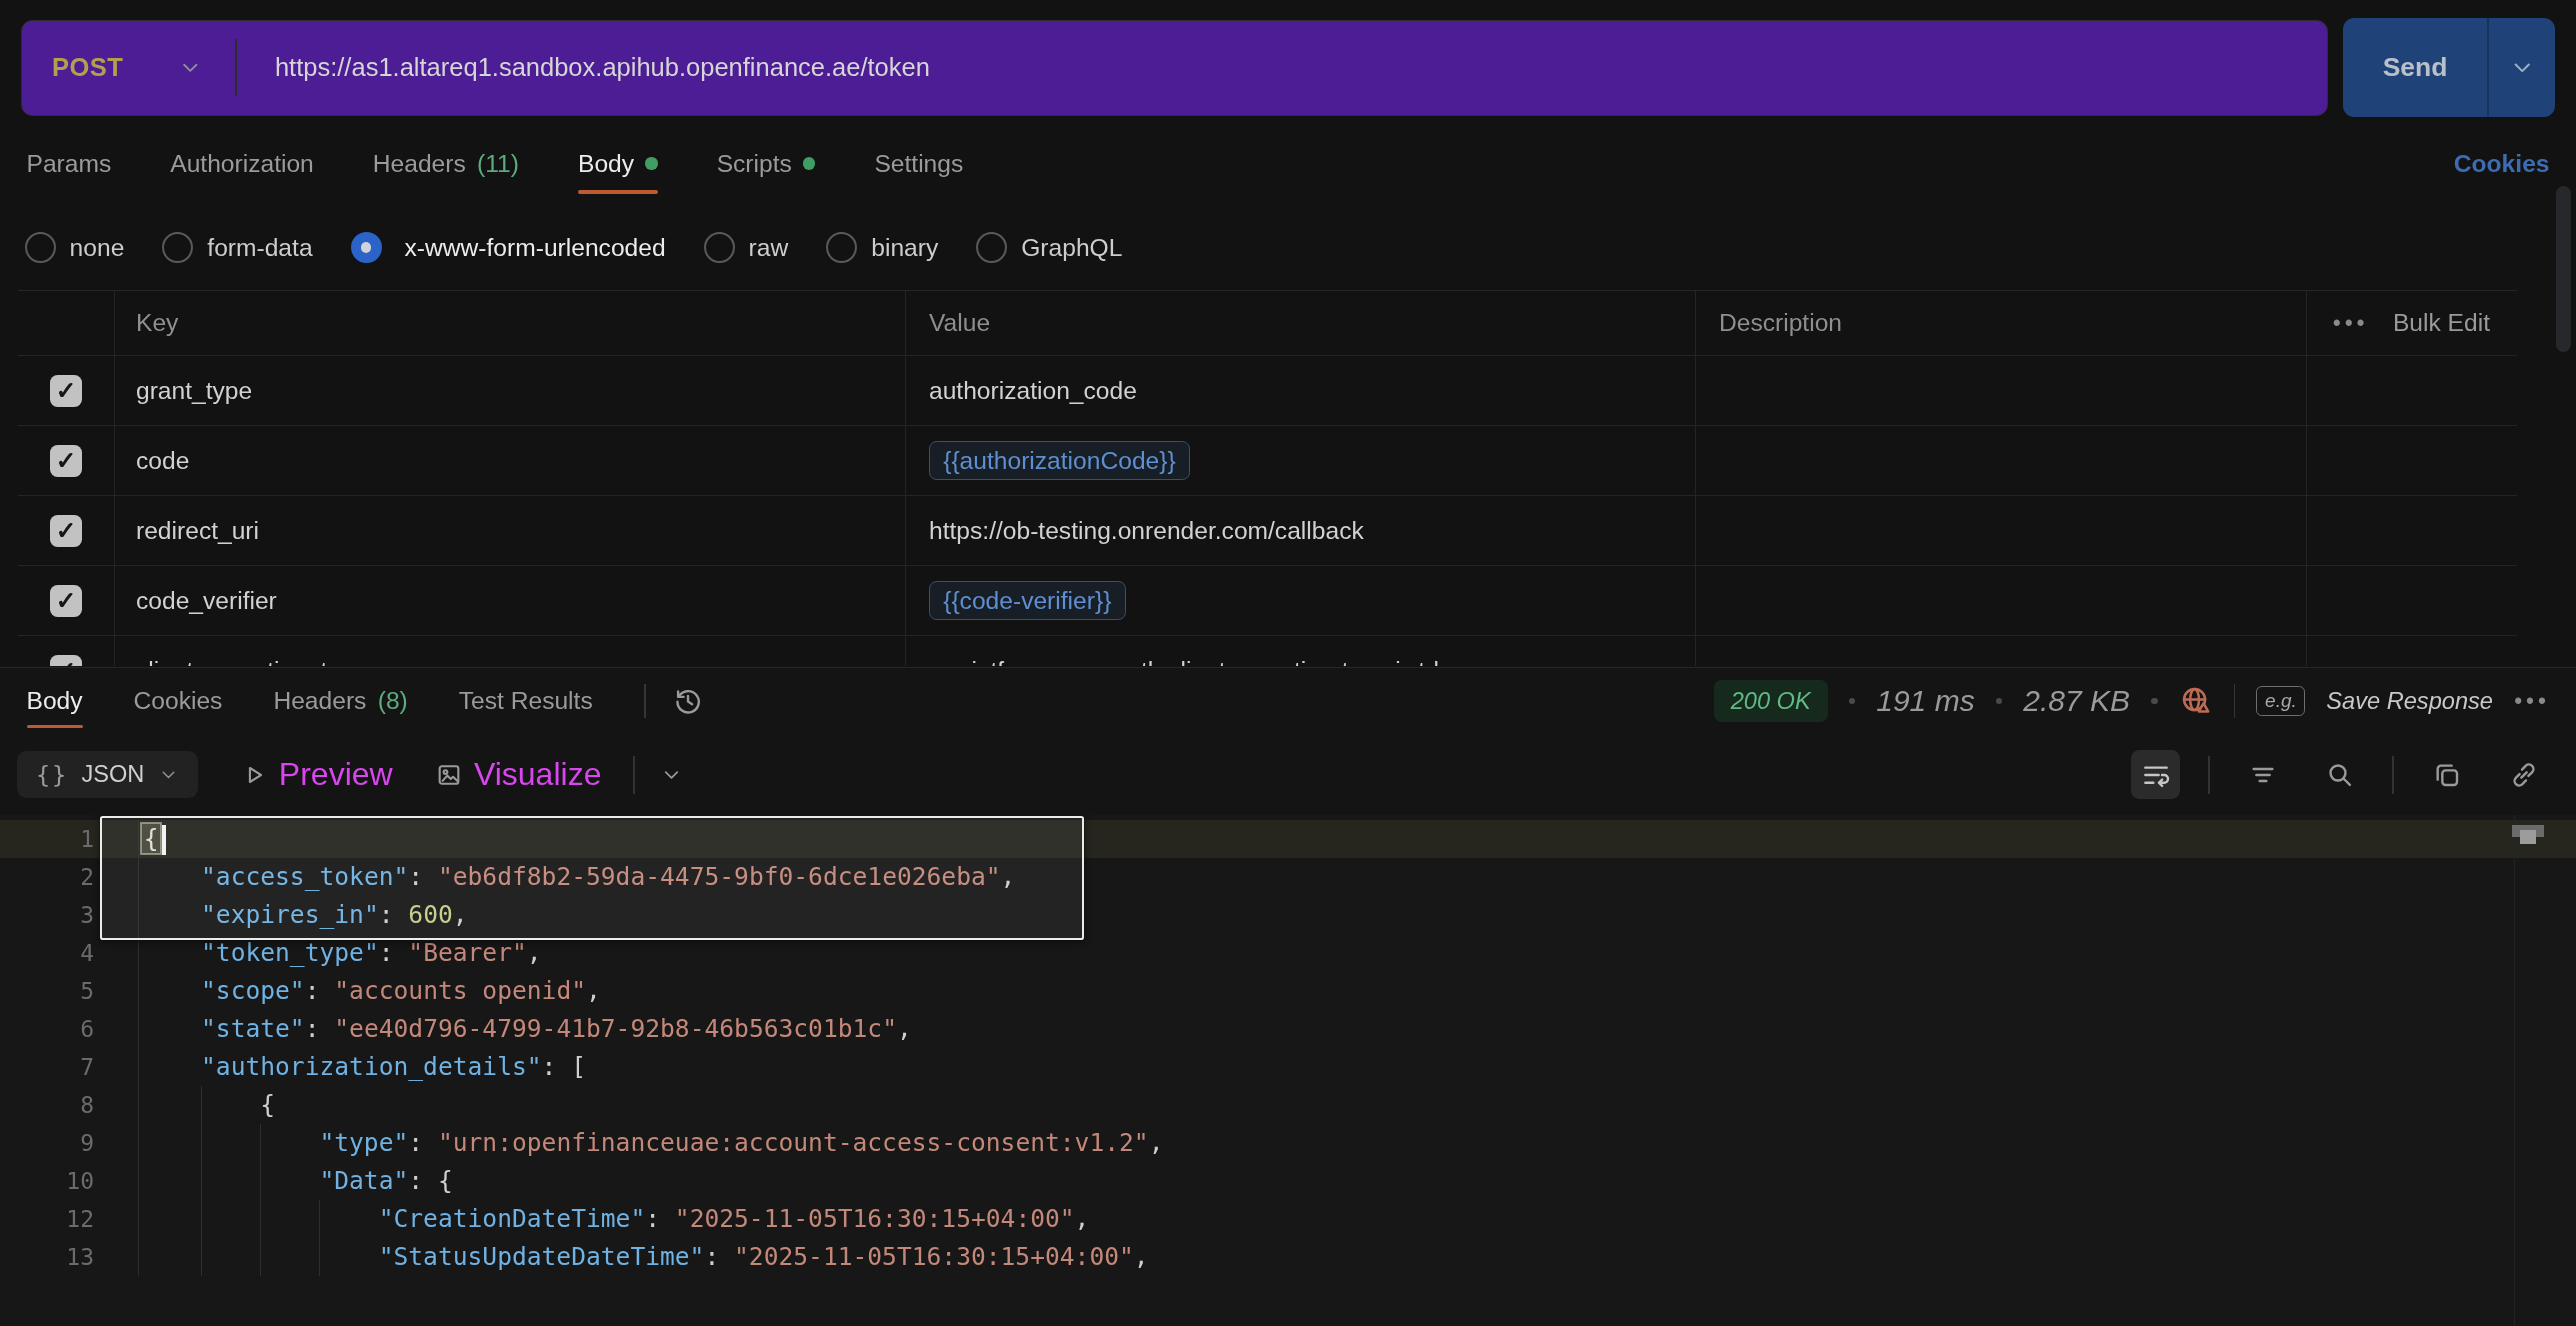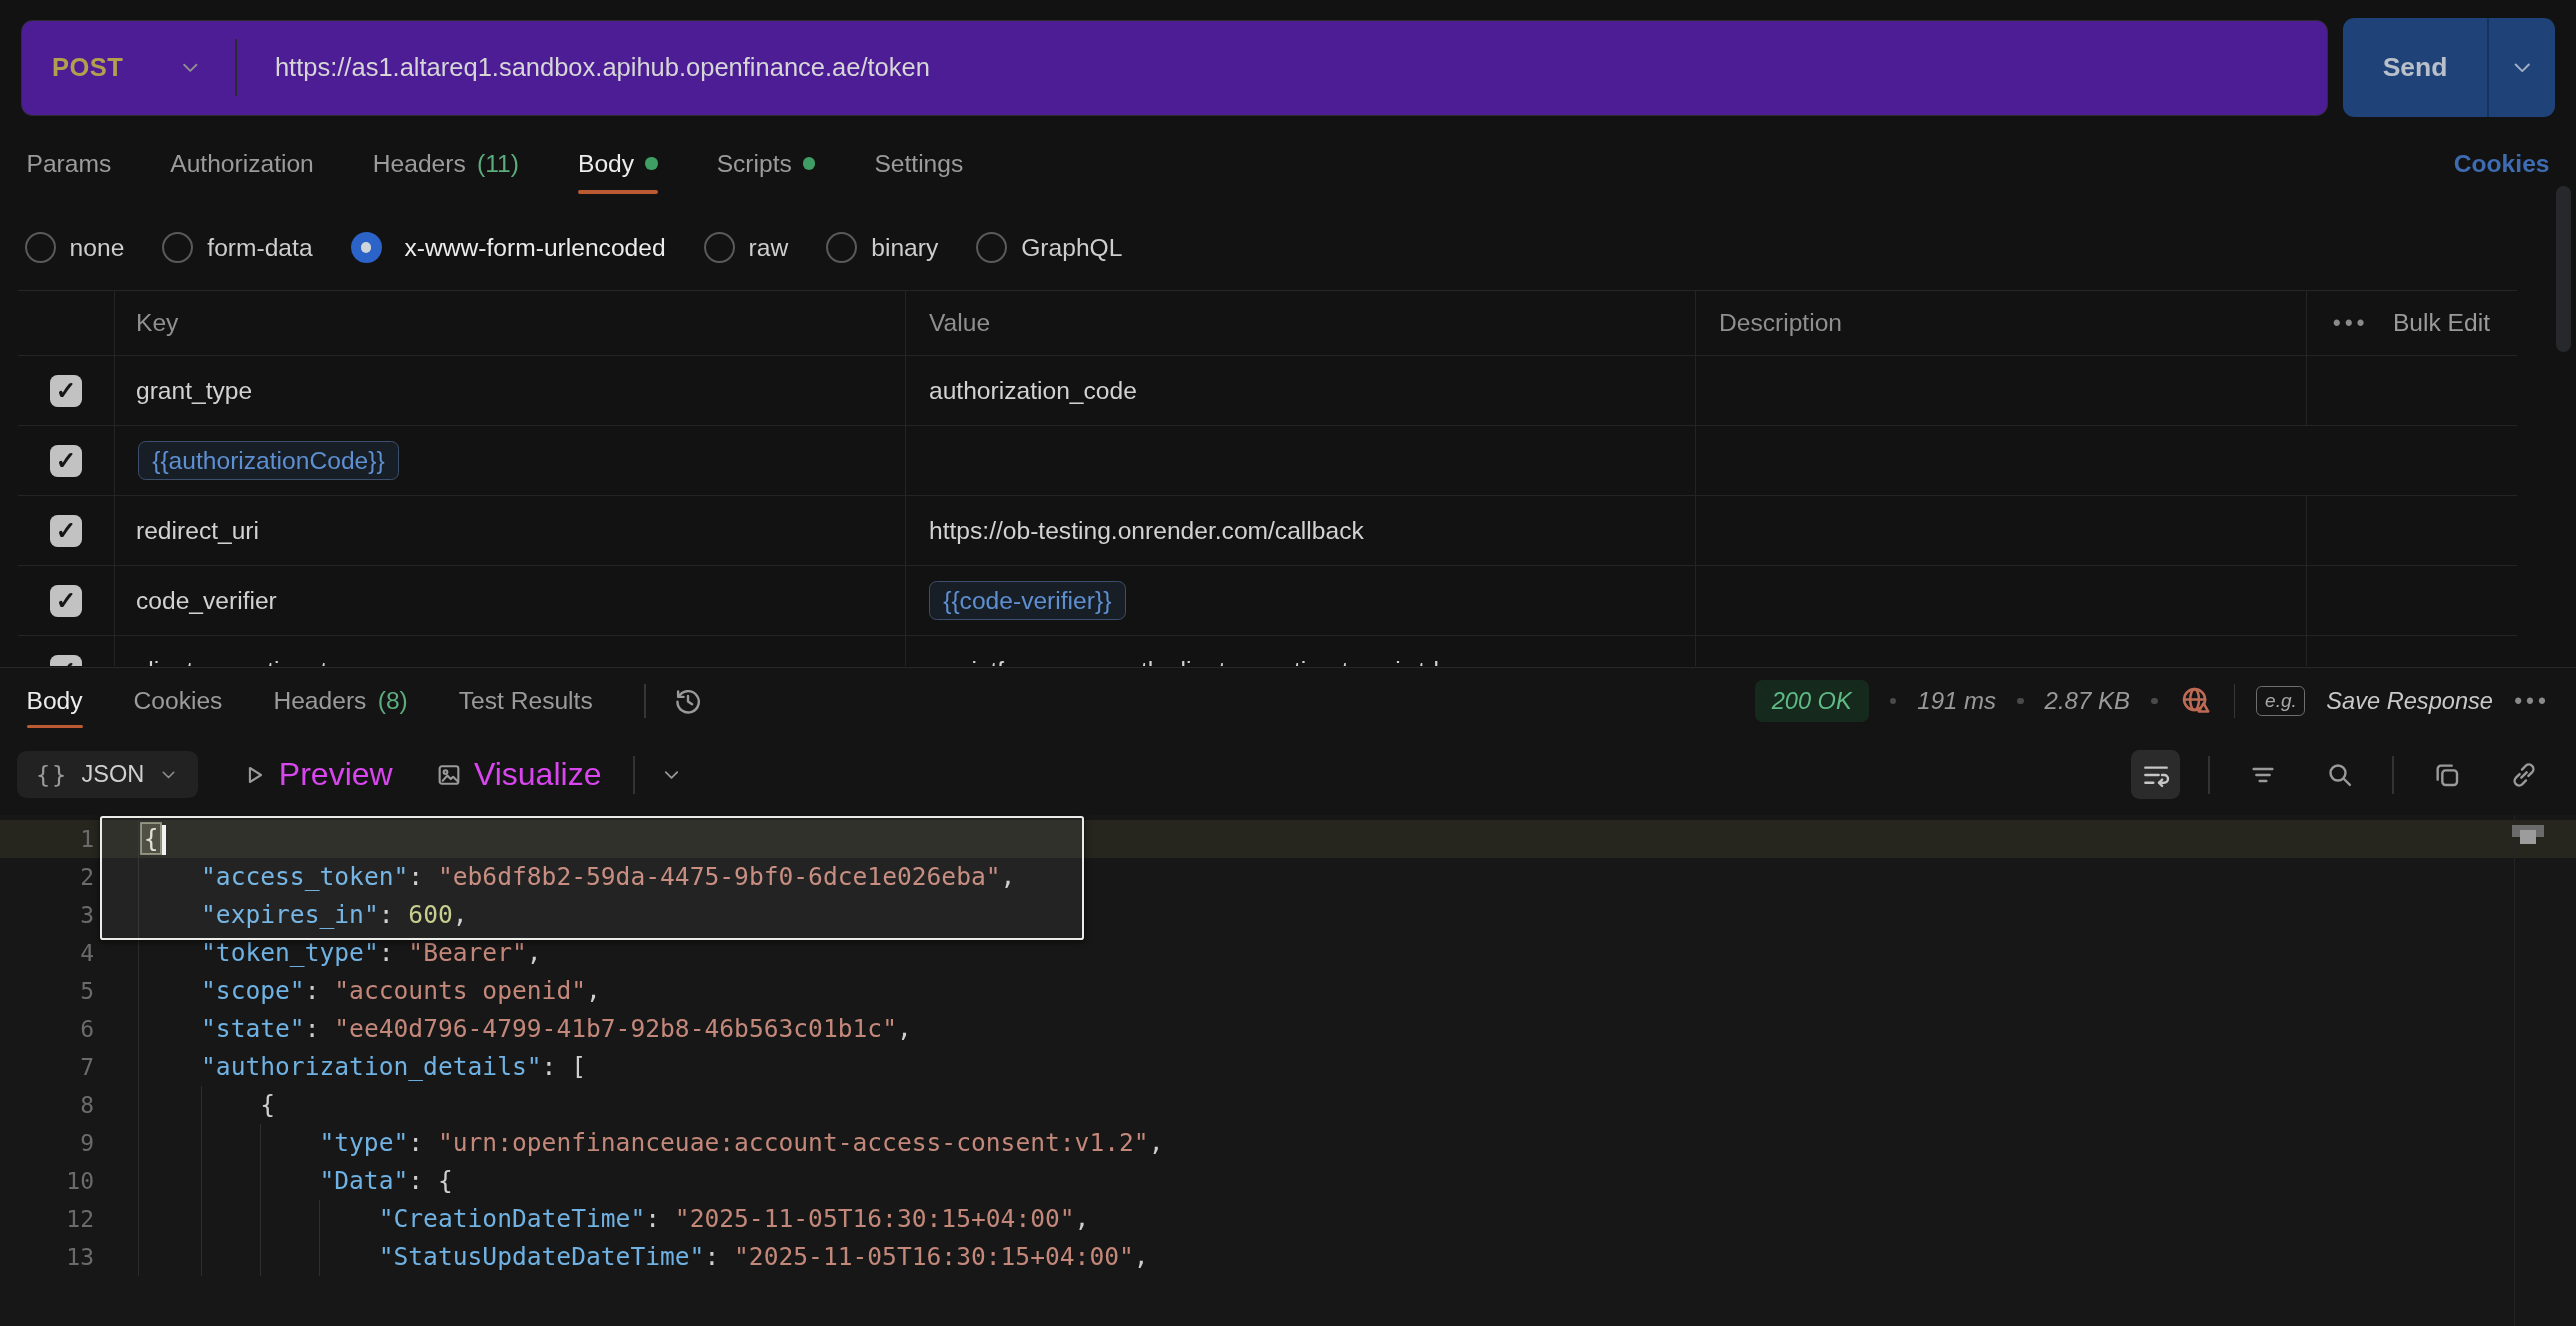--- a/index.html
+++ b/index.html
@@ -68,21 +68,21 @@
     border-top:0.9px solid #272727; background:#141414; }
   .resp-tabs-row { display:flex; align-items:center; height:66px; padding:0 26.5px; }
   .resp-tabs-row .tab { margin-right:51px; }
   .resp-tabs-row .tab.active::after { bottom:5.7px; }
   .resp-vdiv { width:1.9px; height:34px; background:#363636; margin:0 26.5px 0 0; }
   .history-icon { color:#9a9a9a; cursor:pointer; }
 
   .status-cluster { margin-left:auto; display:flex; align-items:center; gap:21px;font-style:italic; }
   .status-badge { color:#5fba85; background:#15291d; border-radius:7.6px; padding:7.6px 17px; font-size:23.6px; cursor:pointer; }
   .sep-dot { width:6.6px; height:6.6px; border-radius:50%; background:#4a4a4a; }
-  .meta { color:#9a9a9a; font-size:24px; }
+  .meta { color:#9a9a9a; font-size:30px; }
   .globe-warning { color:#bd6b55; cursor:pointer; }
   .eg-badge { border:1.9px solid #6f6f6f; border-radius:5.7px; color:#a8a8a8; font-size:19px;
     padding:2.8px 7.6px; }
   .save-label { color:#c9c9c9; font-size:23.6px; cursor:pointer; }
 
   
   .resp-toolbar { display:flex; align-items:center; height:81px; padding:0 28px 0 17px; }
   .json-btn { display:flex; align-items:center; gap:13.2px; background:#222222; border-radius:9.5px;
     padding:9.5px 19px; cursor:pointer; }
   .braces { font-family:"DejaVu Sans Mono", monospace; color:#9a9a9a; font-size:23.6px; letter-spacing:1.9px; }
@@ -226,20 +226,21 @@
           </div>
           <div class="tcell c-key">grant_type</div>
           <div class="tcell c-val">authorization_code</div>
           <div class="tcell c-desc"></div>
           <div class="tcell c-bulk"></div>
         </div>
         <div class="trow">
           <div class="tcell c-check">
             <span class="checkbox">✓</span>
           </div>
+          <div class="tcell c-key">code</div>
           <div class="tcell c-val">
             <span class="var-pill">{{authorizationCode}}</span>
           </div>
           <div class="tcell c-desc"></div>
           <div class="tcell c-bulk"></div>
         </div>
         <div class="trow">
           <div class="tcell c-check">
             <span class="checkbox">✓</span>
           </div>

